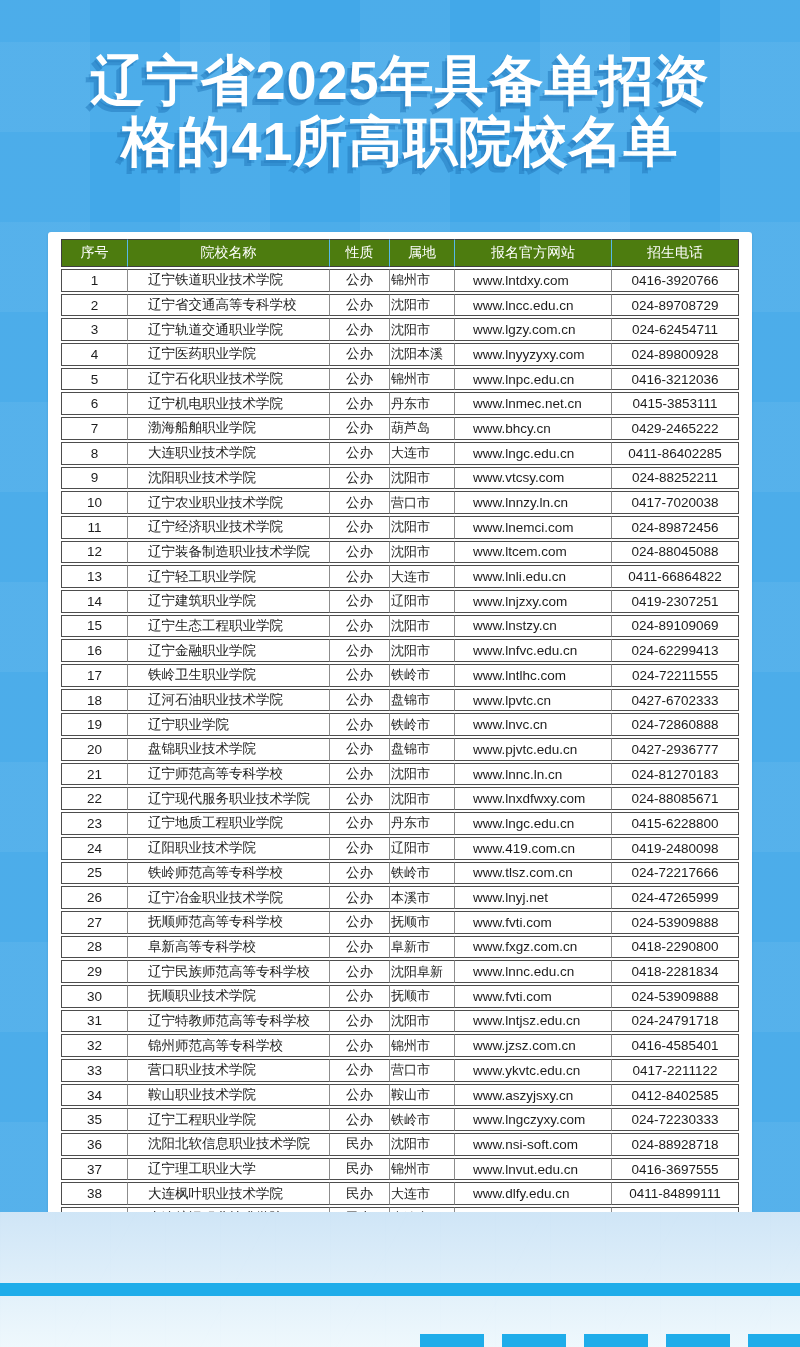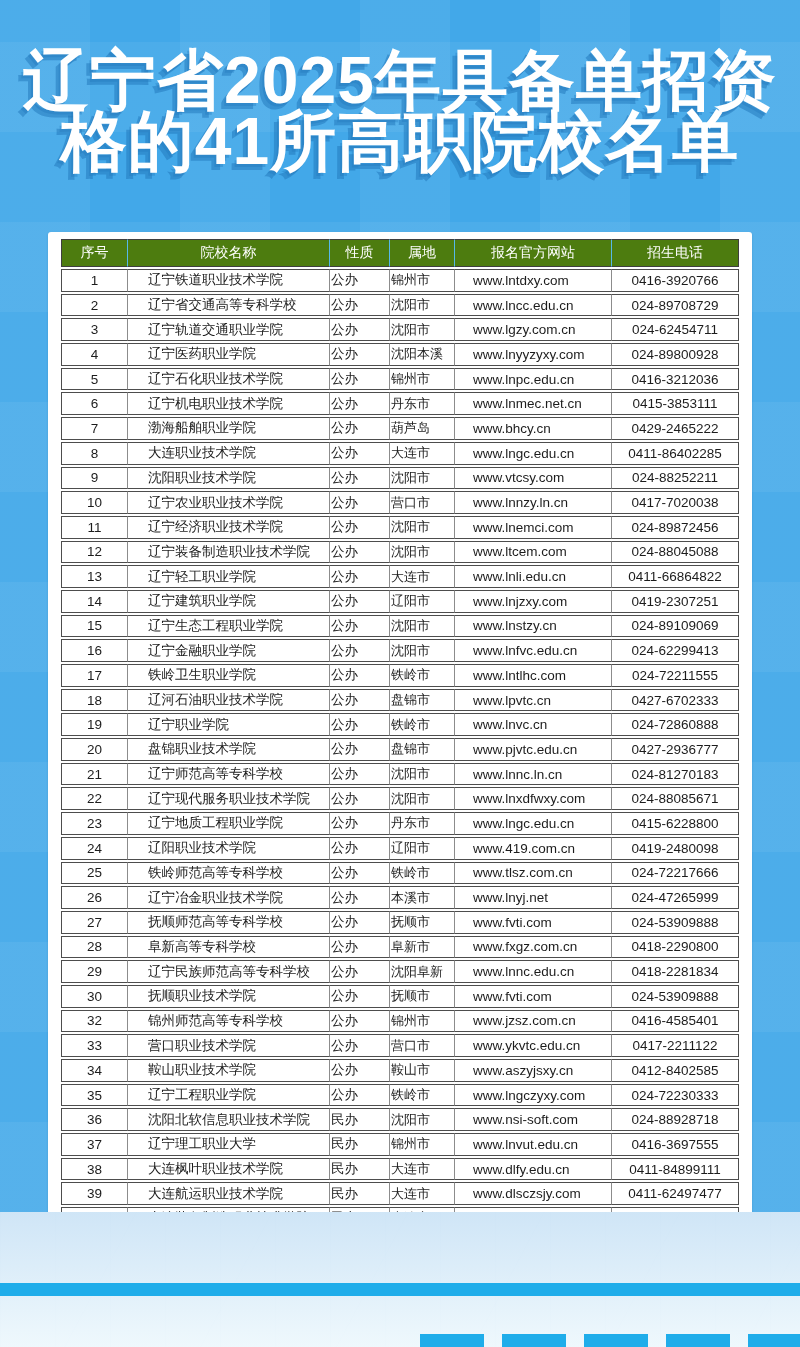--- a/index.html
+++ b/index.html
@@ -18,21 +18,21 @@
     background-image:
       repeating-linear-gradient(0deg, rgba(255,255,255,0.055) 0 90px, rgba(255,255,255,0) 90px 180px),
       repeating-linear-gradient(90deg, rgba(255,255,255,0.055) 0 90px, rgba(255,255,255,0) 90px 180px);
   }
 
   .title-block{
     padding-top:50px;
     text-align:center;
     color:#ffffff;
     font-weight:900;
-    font-size:66px;
+    font-size:54px;
     line-height:61px;
     letter-spacing:1px;
     text-shadow:-5px 6px 0 rgba(32,118,185,0.50), -2px 3px 0 rgba(32,118,185,0.35);
   }
   .title-line{display:block;}
 
   
   .card{
     width:678px;
     margin:60px auto 0;
@@ -72,21 +72,21 @@
     border-bottom:1px solid #4d4d4d;
     border-left:1px solid #8c8c8c;
     white-space:nowrap;
     overflow:hidden;
   }
   tbody td:first-child{border-left:1px solid #4d4d4d;}
   tbody td:last-child{border-right:1px solid #4d4d4d;}
 
   tbody td:nth-child(1){text-align:center;}
   tbody td:nth-child(2){text-align:left;padding-left:20px;}
-  tbody td:nth-child(3){}
+  tbody td:nth-child(3){text-align:center;}
   tbody td:nth-child(4){text-align:left;font-size:13px;margin-top:36px;}
   tbody td:nth-child(5){text-align:left;padding-left:18px;}
   tbody td:nth-child(6){text-align:center;}
 
   
   .footer-section{
     position:absolute;
     left:0;bottom:0;
     width:100%;height:135px;
     background-color:#e3f1fb;
@@ -376,20 +376,28 @@
             </tr>
             <tr>
               <td>30</td>
               <td>抚顺职业技术学院</td>
               <td>公办</td>
               <td>抚顺市</td>
               <td>www.fvti.com</td>
               <td>024-53909888</td>
             </tr>
             <tr>
+              <td>31</td>
+              <td>辽宁特教师范高等专科学校</td>
+              <td>公办</td>
+              <td>沈阳市</td>
+              <td>www.lntjsz.edu.cn</td>
+              <td>024-24791718</td>
+            </tr>
+            <tr>
               <td>32</td>
               <td>锦州师范高等专科学校</td>
               <td>公办</td>
               <td>锦州市</td>
               <td>www.jzsz.com.cn</td>
               <td>0416-4585401</td>
             </tr>
             <tr>
               <td>33</td>
               <td>营口职业技术学院</td>

